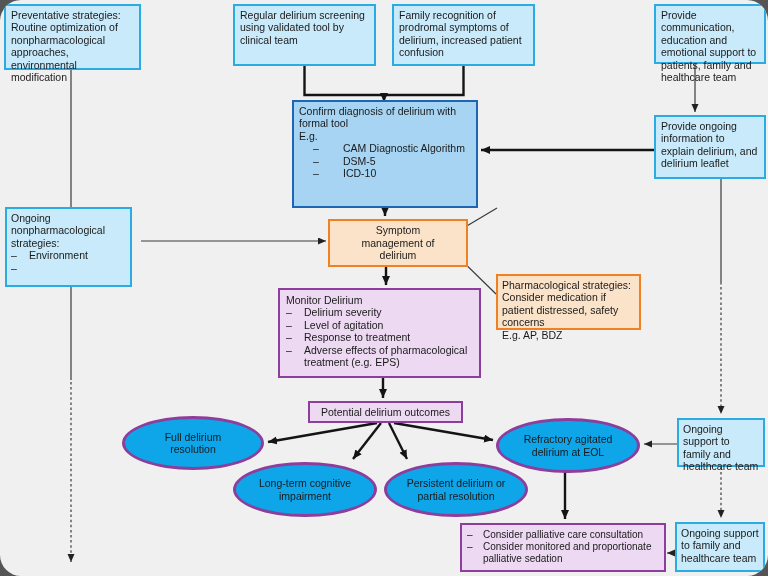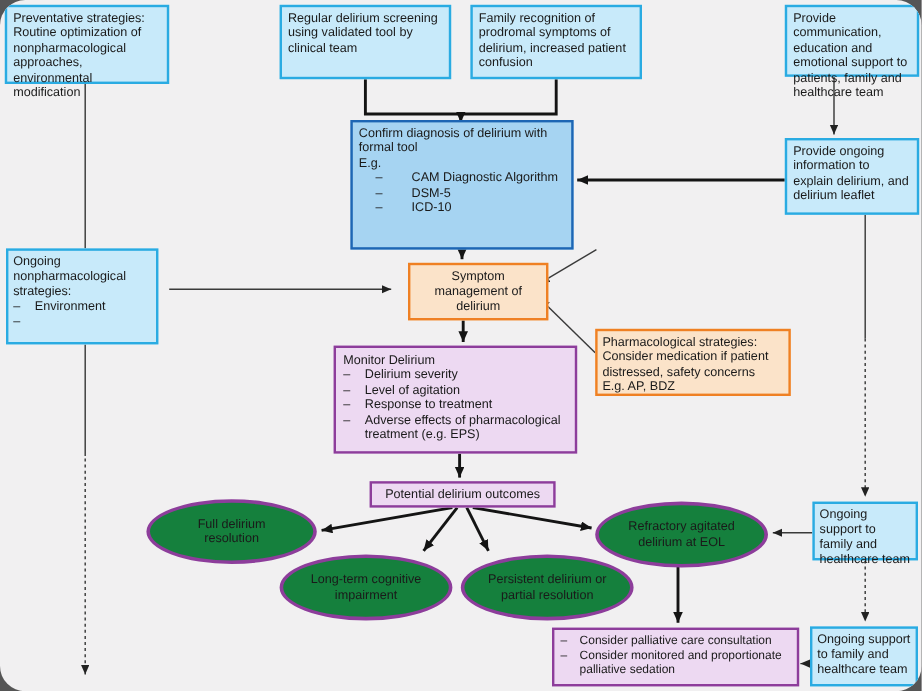--- a/index.html
+++ b/index.html
@@ -20,21 +20,21 @@
     padding:3px 5px;
   }
   .blue   {background:#c8eafa; border:2px solid #2aabe2;}
   .bluemed{background:#a6d4f2; border:2px solid #1d66b4;}
   .orange {background:#fbe3c9; border:2px solid #ef8023;}
   .purple {background:#edd9f2; border:2.5px solid #8d3d9b;}
   .center {display:flex; align-items:center; justify-content:center; text-align:center;}
 
   .ellipse{
     position:absolute; z-index:2; box-sizing:border-box;
-    background:#15803d; border:3px solid #8d3d9b; border-radius:50%;
+    background:#0ea5e9; border:3px solid #8d3d9b; border-radius:50%;
     display:flex; align-items:center; justify-content:center; text-align:center;
   }
   .brow{display:flex; align-items:flex-start;}
   .dash{flex:none; width:18px;}
   .brow.ind{padding-left:14px;}
   .brow.ind .dash{width:30px;}
   .pal{font-size:10px;}
   .pal .dash{width:16px;}
   .inv{padding:2px 4px; line-height:1.15;}
 </style>
@@ -117,25 +117,25 @@
     <div>Ongoing nonpharmacological strategies:</div>
     <div class="brow">
       <span class="dash">–</span>
       <span>Environment</span>
     </div>
     <div class="brow">
       <span class="dash">–</span>
     </div>
   </div>
 
-  <div class="box orange center" style="left:340px;top:219px;width:117px;height:48px">
+  <div class="box orange center" style="left:328px;top:219px;width:140px;height:48px">
     <span style="max-width:84px">Symptom management of delirium</span>
   </div>
 
-  <div class="box orange" style="left:496px;top:274px;width:163px;height:56px;padding:3px 4px">
+  <div class="box orange" style="left:496px;top:274px;width:145px;height:56px;padding:3px 4px">
     <div>Pharmacological strategies: Consider medication if patient distressed, safety concerns</div>
     <div>E.g. AP, BDZ</div>
   </div>
 
   <div class="box purple" style="left:278px;top:288px;width:203px;height:90px;padding:4px 0 3px 6px">
     <div>Monitor Delirium</div>
     <div class="brow">
       <span class="dash">–</span>
       <span>Delirium severity</span>
     </div>

